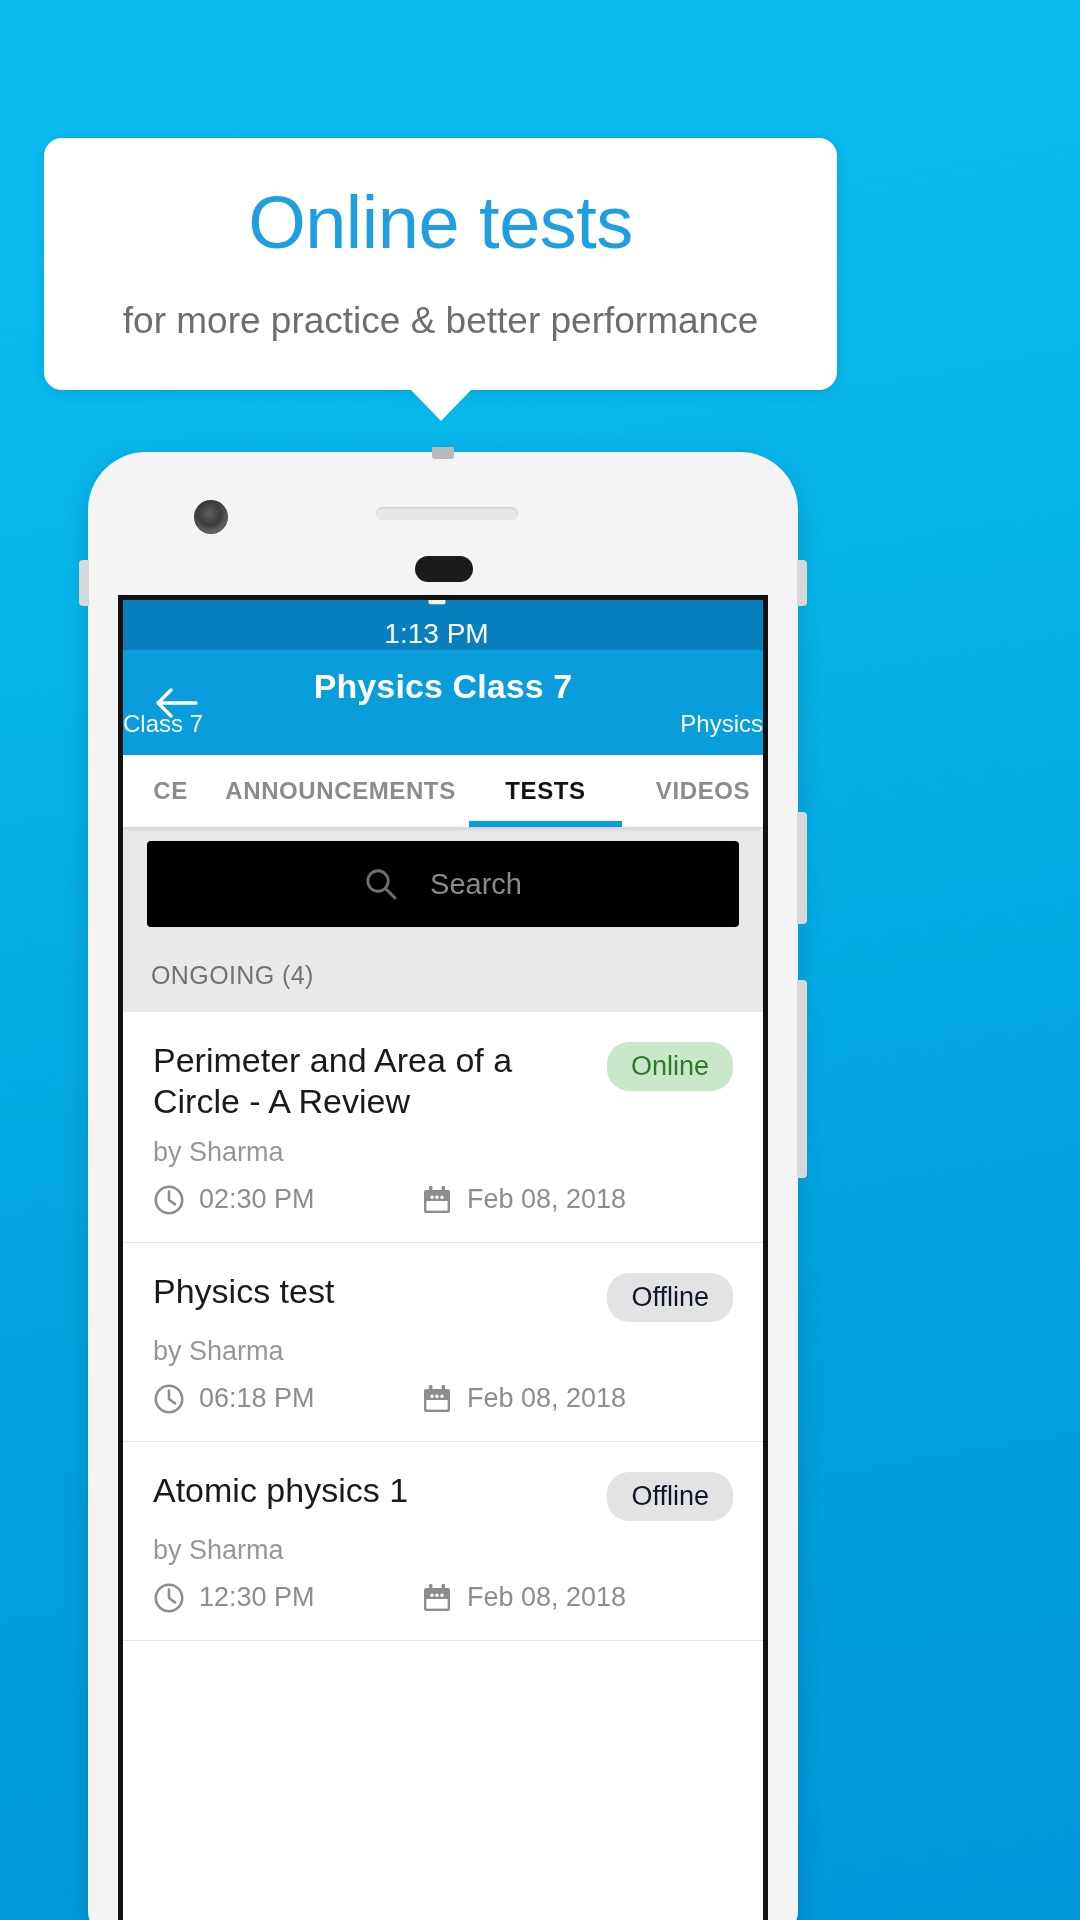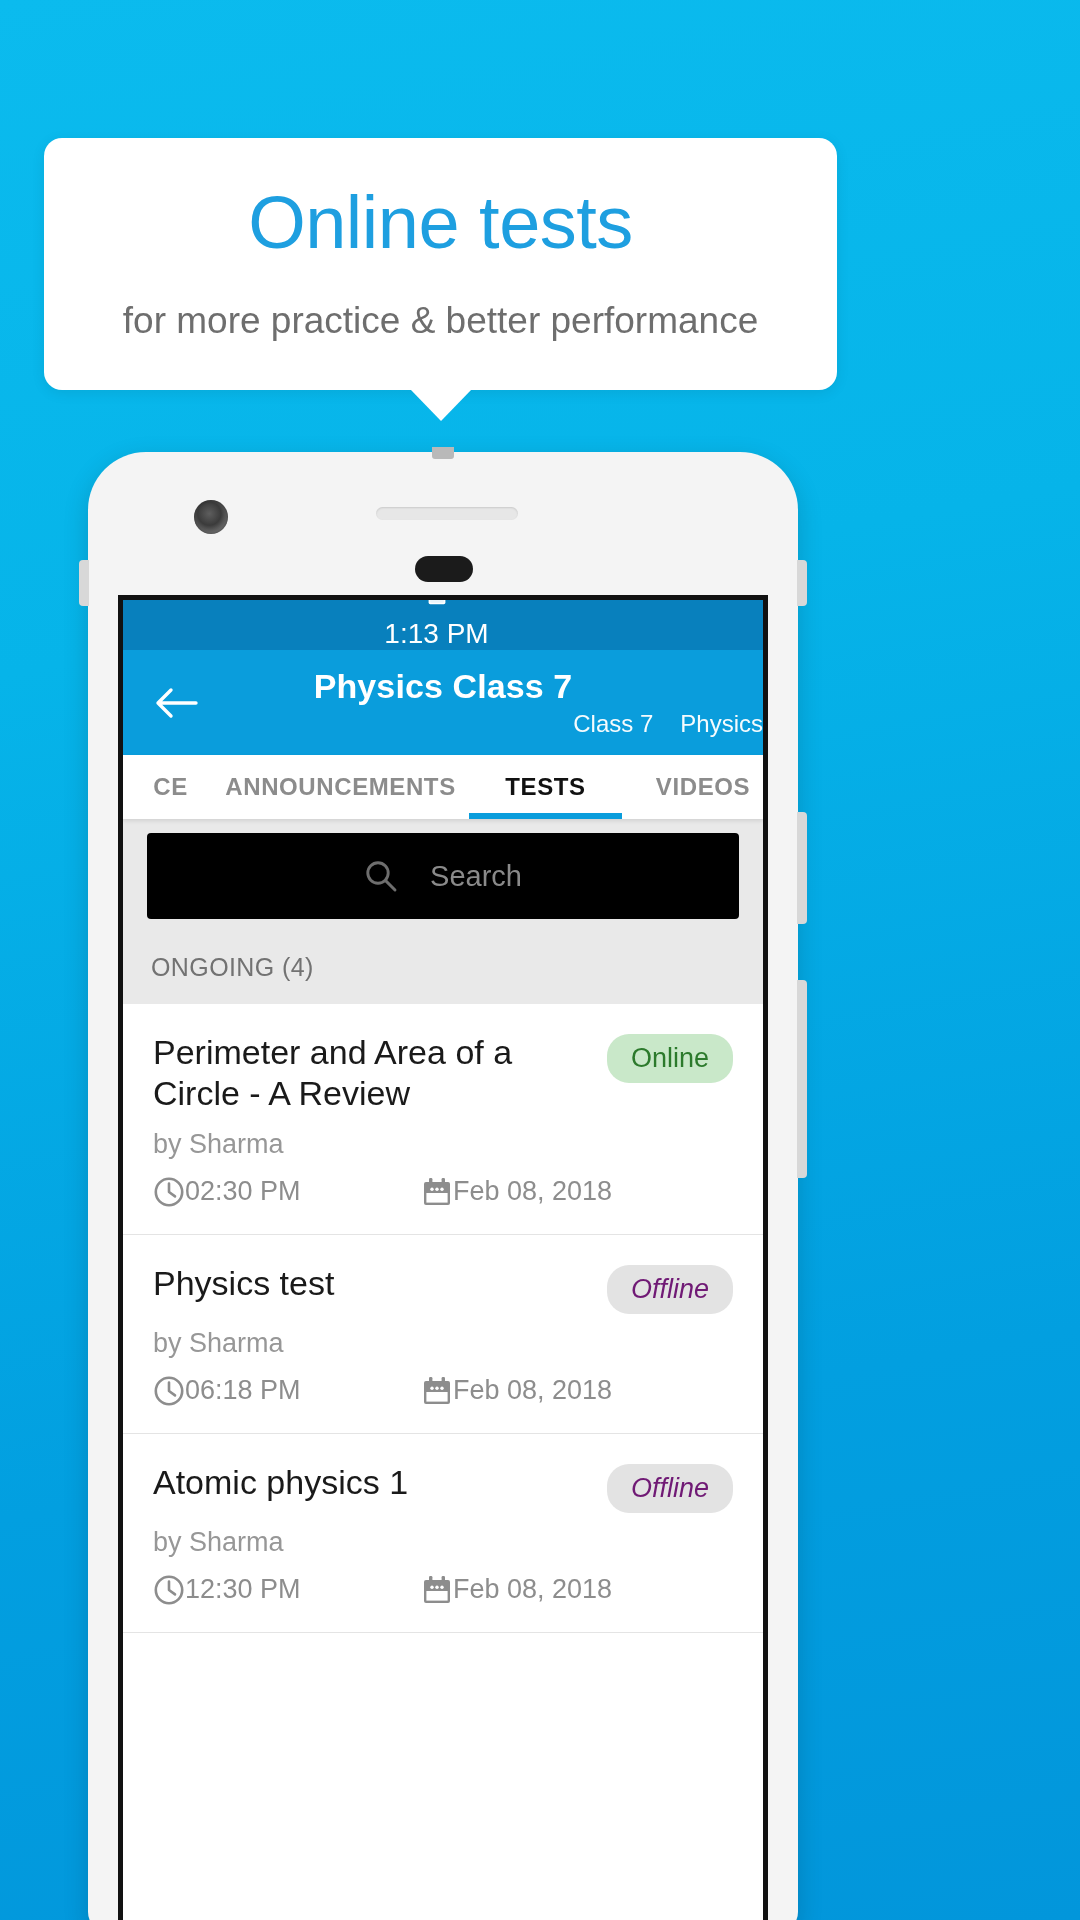--- a/index.html
+++ b/index.html
@@ -205,34 +205,34 @@
     color: #ffffff;
     font-size: 34px;
     font-weight: 700;
     line-height: 1.15;
     letter-spacing: 0.1px;
   }
 
   #app-subtitle-row {
     margin-top: 3px;
     display: flex;
-    justify-content: flex-end;
+    justify-content: space-between;
     gap: 27px;
   }
 
   .app-subtitle {
     color: #ffffff;
     font-size: 24px;
     font-weight: 400;
     opacity: 0.96;
   }
 
   
   #tab-bar {
-    height: 64px;
+    height: 72px;
     background: #ffffff;
     display: flex;
     align-items: stretch;
     box-shadow: 0 2px 4px rgba(0,0,0,0.10);
     position: relative;
     z-index: 3;
   }
 
   .tab {
     display: flex;
@@ -318,37 +318,38 @@
 
   .badge {
     flex: 0 0 auto;
     border-radius: 22px;
     padding: 9px 24px;
     font-size: 27px;
     margin-top: 2px;
     white-space: nowrap;
   }
   .badge-online { background: #c9e8c9; color: #2c7a2c; }
-  .badge-offline { background: #e3e3e3; color: #701a75; font-style: italic; }
+  .badge-offline { background: #e3e3e3; color: #0f172a; }
 
   .card-author {
     margin-top: 14px;
     font-size: 27px;
     color: #979797;
   }
 
   .card-meta {
     margin-top: 16px;
     display: flex;
     align-items: center;
   }
 
   .meta-item {
     display: flex;
     align-items: center;
+    gap: 14px;
     font-size: 27px;
     color: #8d8d8d;
   }
   .meta-time { flex: 0 0 268px; }
 
   
   .ico { display: block; }
 </style>
 </head>
 <body>

